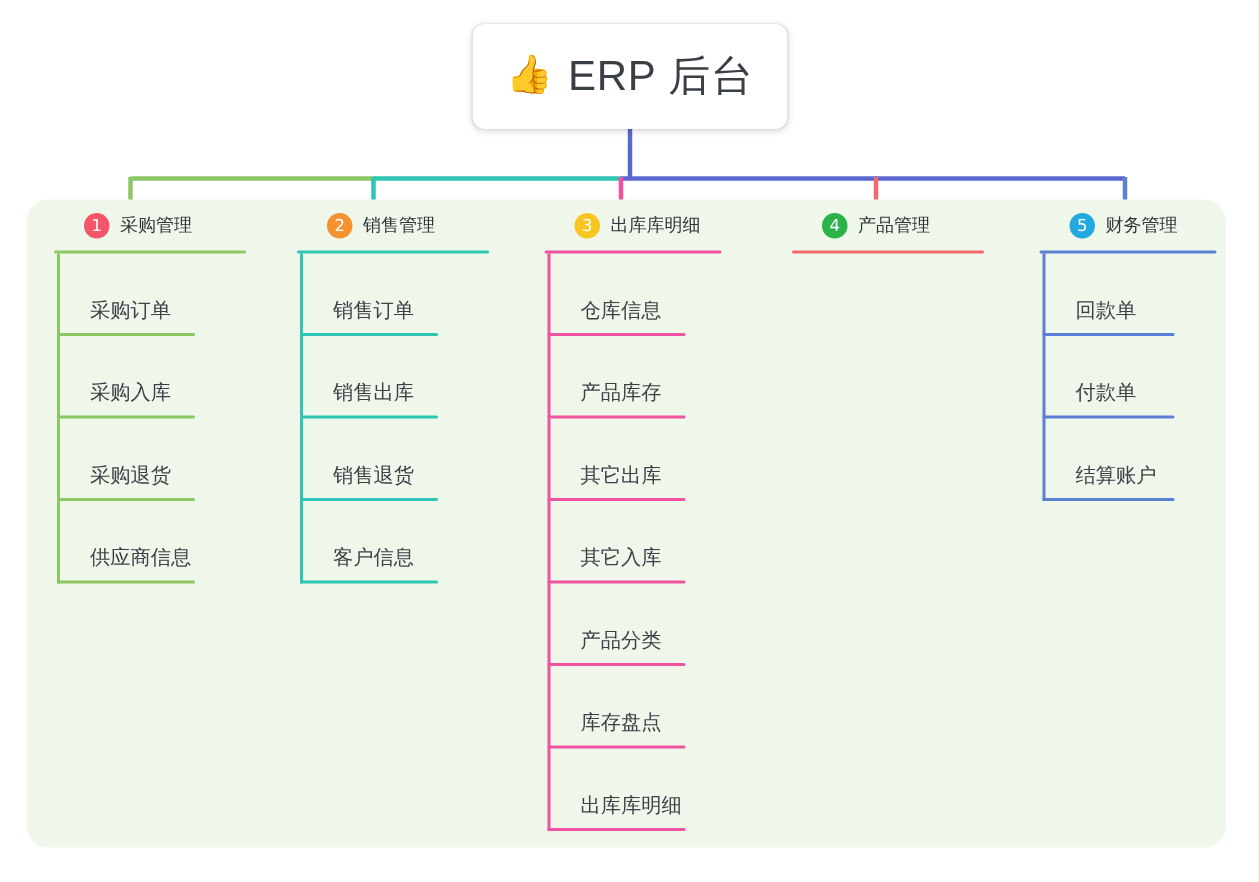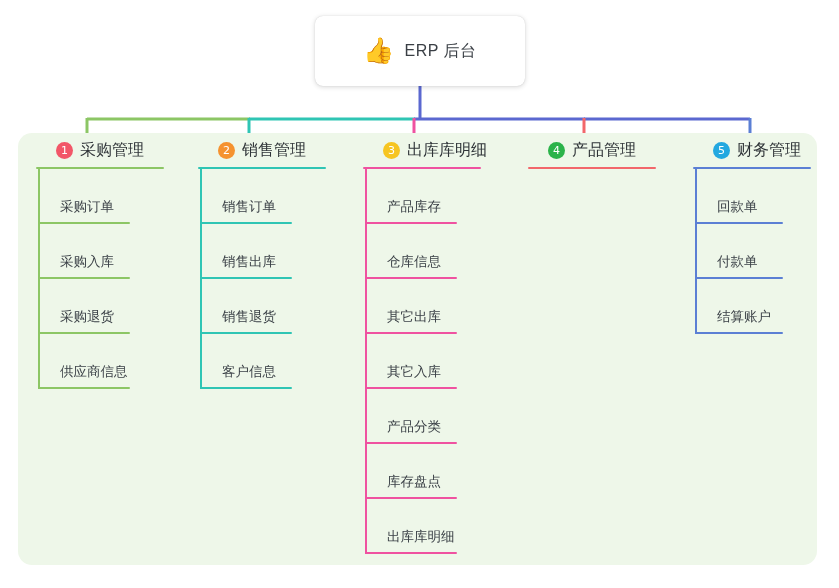--- a/index.html
+++ b/index.html
@@ -35,21 +35,21 @@
     gap: 10px;
     box-sizing: border-box;
   }
   #root-emoji {
     font-size: 25px;
     line-height: 1;
     display: inline-block;
     transform: translateY(-1px);
   }
   #root-title {
-    font-size: 16px;
+    font-size: 28px;
     color: #3a3f45;
     letter-spacing: 0.5px;
     white-space: nowrap;
   }
 
   
   #connectors {
     position: absolute;
     left: 0;
     top: 0;
@@ -88,21 +88,21 @@
     height: 17px;
     border-radius: 50%;
     color: #ffffff;
     font-size: 11px;
     line-height: 17px;
     text-align: center;
     flex: 0 0 auto;
     font-family: "DejaVu Sans", sans-serif;
   }
   .col-title {
-    font-size: 16px;
+    font-size: 12px;
     color: #2f3438;
     white-space: nowrap;
   }
   .head-rule {
     height: 2px;
     margin-left: 0px;
     border-radius: 1px;
   }
 
   
@@ -226,26 +226,26 @@
         </div>
         <div class="column" style="left: 345px;">
           <div class="col-head">
             <span class="badge" style="background: rgb(246, 197, 33);">3</span>
             <span class="col-title">出库库明细</span>
           </div>
           <div class="head-rule" style="background: rgb(239, 82, 160); width: 118px;"></div>
           <div class="items">
             <div class="item">
               <div class="item-spine" style="background: rgb(239, 82, 160);"></div>
+              <div class="item-label">仓库信息</div>
+              <div class="item-rule" style="background: rgb(239, 82, 160); width: 92px;"></div>
+            </div>
+            <div class="item">
+              <div class="item-spine" style="background: rgb(239, 82, 160);"></div>
               <div class="item-label">产品库存</div>
-              <div class="item-rule" style="background: rgb(239, 82, 160); width: 92px;"></div>
-            </div>
-            <div class="item">
-              <div class="item-spine" style="background: rgb(239, 82, 160);"></div>
-              <div class="item-label">仓库信息</div>
               <div class="item-rule" style="background: rgb(239, 82, 160); width: 92px;"></div>
             </div>
             <div class="item">
               <div class="item-spine" style="background: rgb(239, 82, 160);"></div>
               <div class="item-label">其它出库</div>
               <div class="item-rule" style="background: rgb(239, 82, 160); width: 92px;"></div>
             </div>
             <div class="item">
               <div class="item-spine" style="background: rgb(239, 82, 160);"></div>
               <div class="item-label">其它入库</div>

